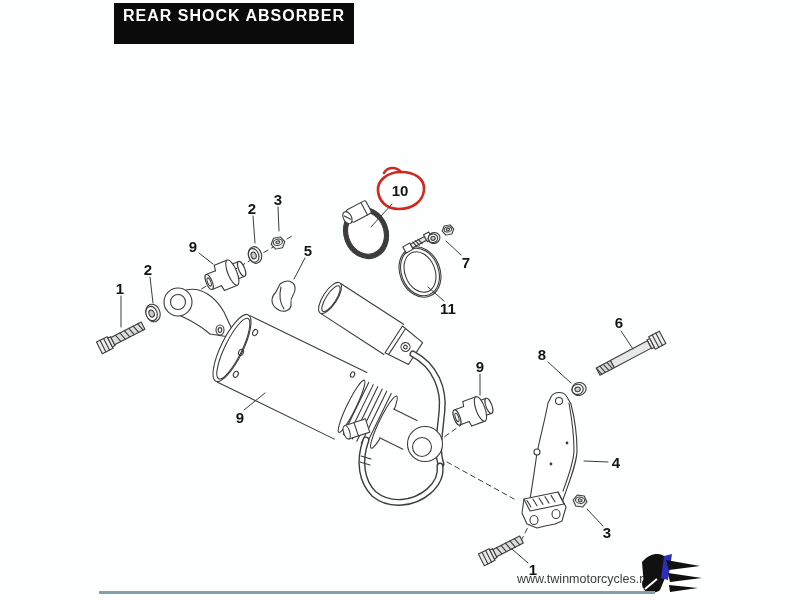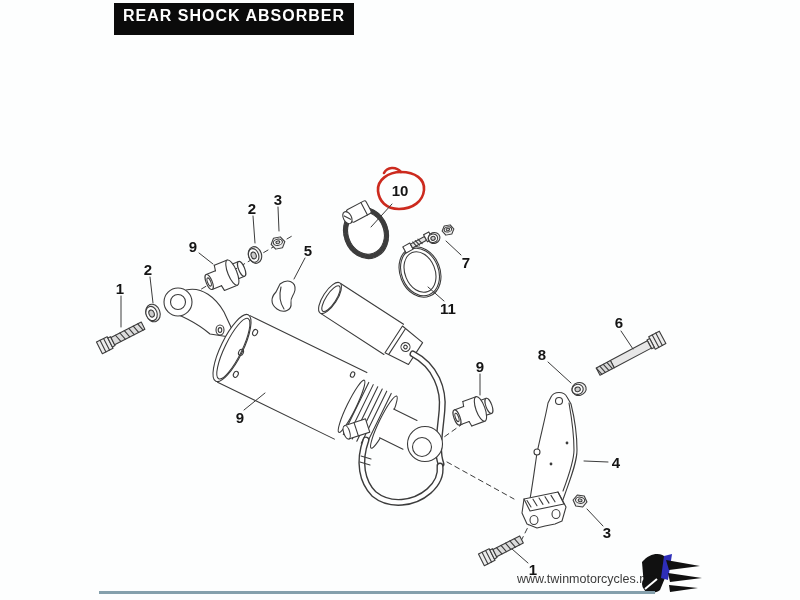--- a/index.html
+++ b/index.html
@@ -1,21 +1,21 @@
 <!DOCTYPE html>
 <html style="--highlight: #cc2a1e; --footer-line: #85a0ac; --title-bg: #0b0b0b; --title-fg: #ffffff;"><head>
 <meta charset="utf-8">
 <style>
   html,body{margin:0;padding:0;}
   body{width:800px;height:600px;background:#ffffff;position:relative;overflow:hidden;
        font-family:"Liberation Sans", sans-serif;}
   .stage{position:absolute;inset:0;background:#fdfefe;}
   .title-bar{position:absolute;left:114px;top:3px;background:var(--title-bg,#0b0b0b);
        color:var(--title-fg,#ffffff);font-weight:bold;font-size:16px;letter-spacing:1px;
-       padding:4px 9px 10px 9px;line-height:18px;}
+       padding:4px 9px 19px 9px;line-height:18px;}
   .art *{stroke:#3c3c3c;stroke-width:1.1;fill:none;stroke-linecap:round;stroke-linejoin:round;}
   .art .dash{stroke-dasharray:5 4;stroke-width:1;}
   .art .leader{stroke-width:1;}
   .part-label{font:bold 15px "Liberation Sans",sans-serif;fill:#141414;stroke:none;
        text-anchor:middle;}
   .highlight{stroke:var(--highlight,#cc2a1e);stroke-width:2.6;fill:none;}
   .watermark{position:absolute;left:517px;top:572px;font-size:12.5px;color:#3b3b3b;}
   .footer-line{position:absolute;left:99px;top:591px;width:556px;height:3px;
        background:var(--footer-line,#85a0ac);}
 </style>

